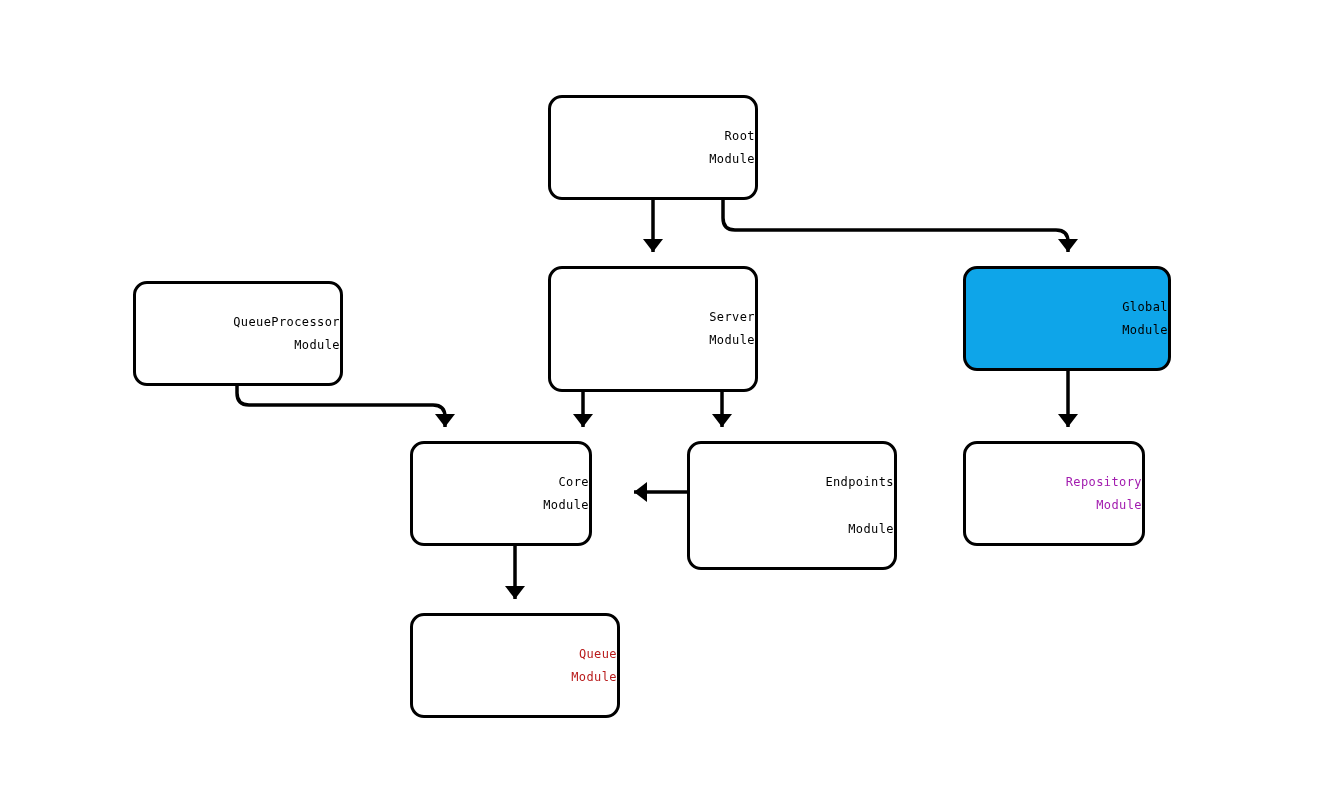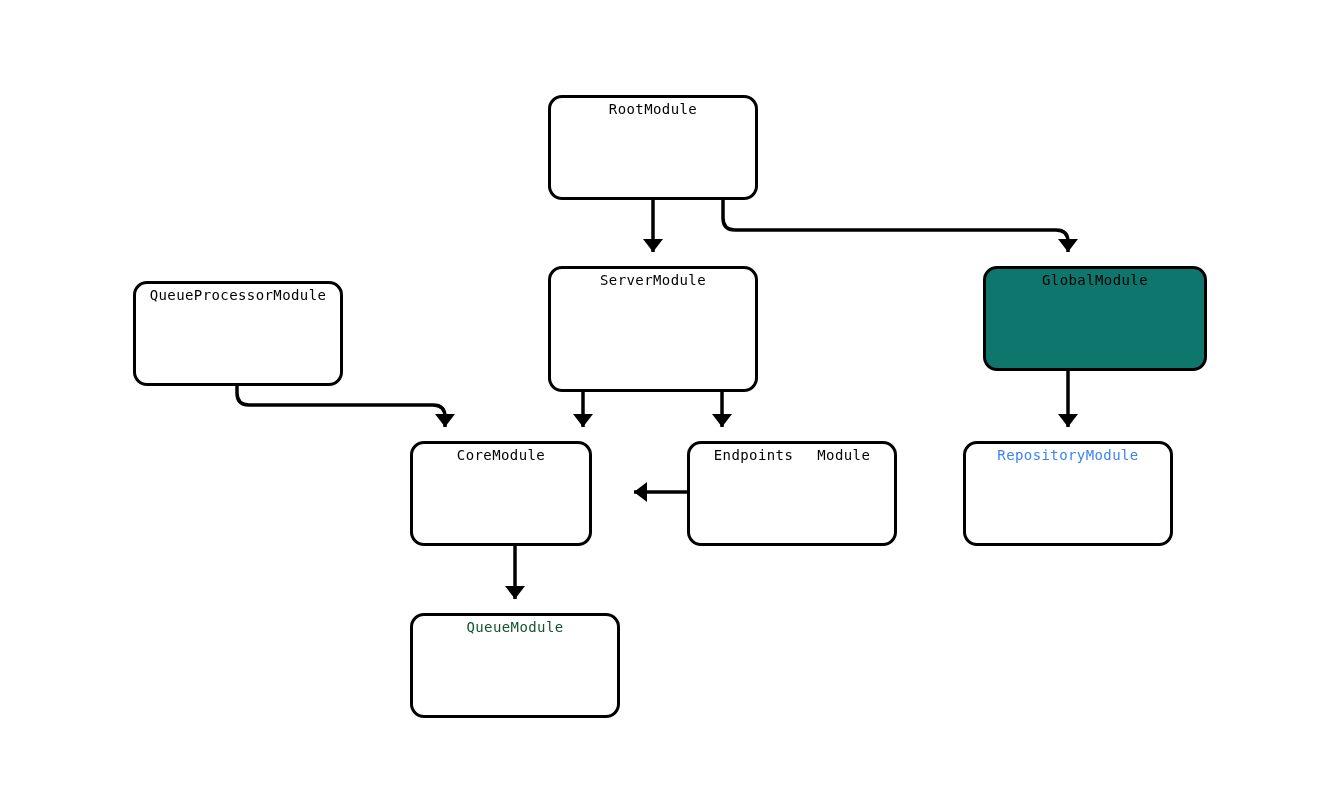--- a/index.html
+++ b/index.html
@@ -26,27 +26,27 @@
     height: 809px;
     pointer-events: none;
   }
   .node {
     position: absolute;
     box-sizing: border-box;
     background: #ffffff;
     border: 3.5px solid #000000;
     border-radius: 14px;
     display: flex;
-    flex-direction: row;
-    align-items: flex-start;
+    flex-direction: column;
+    align-items: flex-end;
     justify-content: center;
     text-align: center;
     color: #000000;
     font-family: "DejaVu Sans Mono", "Liberation Mono", monospace;
-    font-size: 14px;
+    font-size: 12px;
     line-height: 23px;
     letter-spacing: 0.4px;
     z-index: 2;
   }
   .node .line1,
   .node .line2 {
     display: block;
     white-space: pre;
   }
 </style>
@@ -89,38 +89,38 @@
   <div class="node" style="left: 133px; top: 266px; width: 210px; height: 105px; background: rgb(255, 255, 255); border-color: rgb(0, 0, 0); border-width: 3.5px; border-radius: 14px; color: rgb(0, 0, 0); margin-top: 15px;">
     <span class="line1">QueueProcessor</span>
     <span class="line2">Module</span>
   </div>
 
   <div class="node" style="left: 548px; top: 266px; width: 210px; height: 126px; background: rgb(255, 255, 255); border-color: rgb(0, 0, 0); border-width: 3.5px; border-radius: 14px; color: rgb(0, 0, 0);">
     <span class="line1">Server</span>
     <span class="line2">Module</span>
   </div>
 
-  <div class="node" style="left: 963px; top: 266px; width: 224px; height: 105px; background: #0f766e; border-color: rgb(0, 0, 0); border-width: 3.5px; border-radius: 14px; color: rgb(0, 0, 0); margin-left: 20px;">
+  <div class="node" style="left: 963px; top: 266px; width: 208px; height: 105px; background: #0ea5e9; border-color: rgb(0, 0, 0); border-width: 3.5px; border-radius: 14px; color: rgb(0, 0, 0);">
     <span class="line1">Global</span>
     <span class="line2">Module</span>
   </div>
 
   <div class="node" style="left: 410px; top: 441px; width: 182px; height: 105px; background: rgb(255, 255, 255); border-color: rgb(0, 0, 0); border-width: 3.5px; border-radius: 14px; color: rgb(0, 0, 0);">
     <span class="line1">Core</span>
     <span class="line2">Module</span>
   </div>
 
-  <div class="node" style="left: 687px; top: 441px; width: 210px; height: 105px; background: rgb(255, 255, 255); border-color: rgb(0, 0, 0); border-width: 3.5px; border-radius: 14px; color: rgb(0, 0, 0); gap: 24px;">
+  <div class="node" style="left: 687px; top: 441px; width: 210px; height: 129px; background: rgb(255, 255, 255); border-color: rgb(0, 0, 0); border-width: 3.5px; border-radius: 14px; color: rgb(0, 0, 0); gap: 24px;">
     <span class="line1">Endpoints</span>
     <span class="line2">Module</span>
   </div>
 
-  <div class="node" style="left: 963px; top: 441px; width: 210px; height: 105px; background: rgb(255, 255, 255); border-color: rgb(0, 0, 0); border-width: 3.5px; border-radius: 14px; color: #3b82f6;">
+  <div class="node" style="left: 963px; top: 441px; width: 182px; height: 105px; background: rgb(255, 255, 255); border-color: rgb(0, 0, 0); border-width: 3.5px; border-radius: 14px; color: #a21caf;">
     <span class="line1">Repository</span>
     <span class="line2">Module</span>
   </div>
 
-  <div class="node" style="left: 410px; top: 613px; width: 210px; height: 105px; background: rgb(255, 255, 255); border-color: rgb(0, 0, 0); border-width: 3.5px; border-radius: 14px; color: #14532d;">
+  <div class="node" style="left: 410px; top: 613px; width: 210px; height: 105px; background: rgb(255, 255, 255); border-color: rgb(0, 0, 0); border-width: 3.5px; border-radius: 14px; color: #b91c1c;">
     <span class="line1">Queue</span>
     <span class="line2">Module</span>
   </div>
 
 </div>
 
 </body></html>

